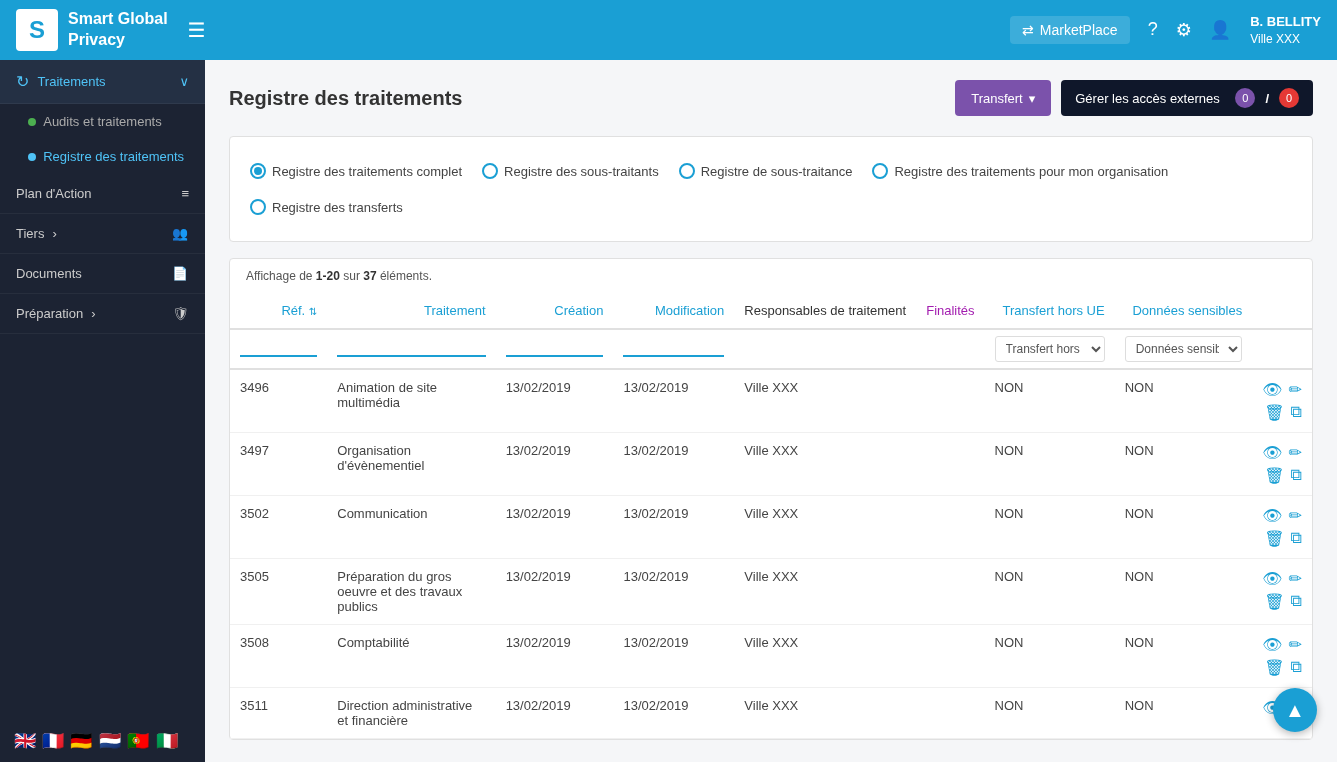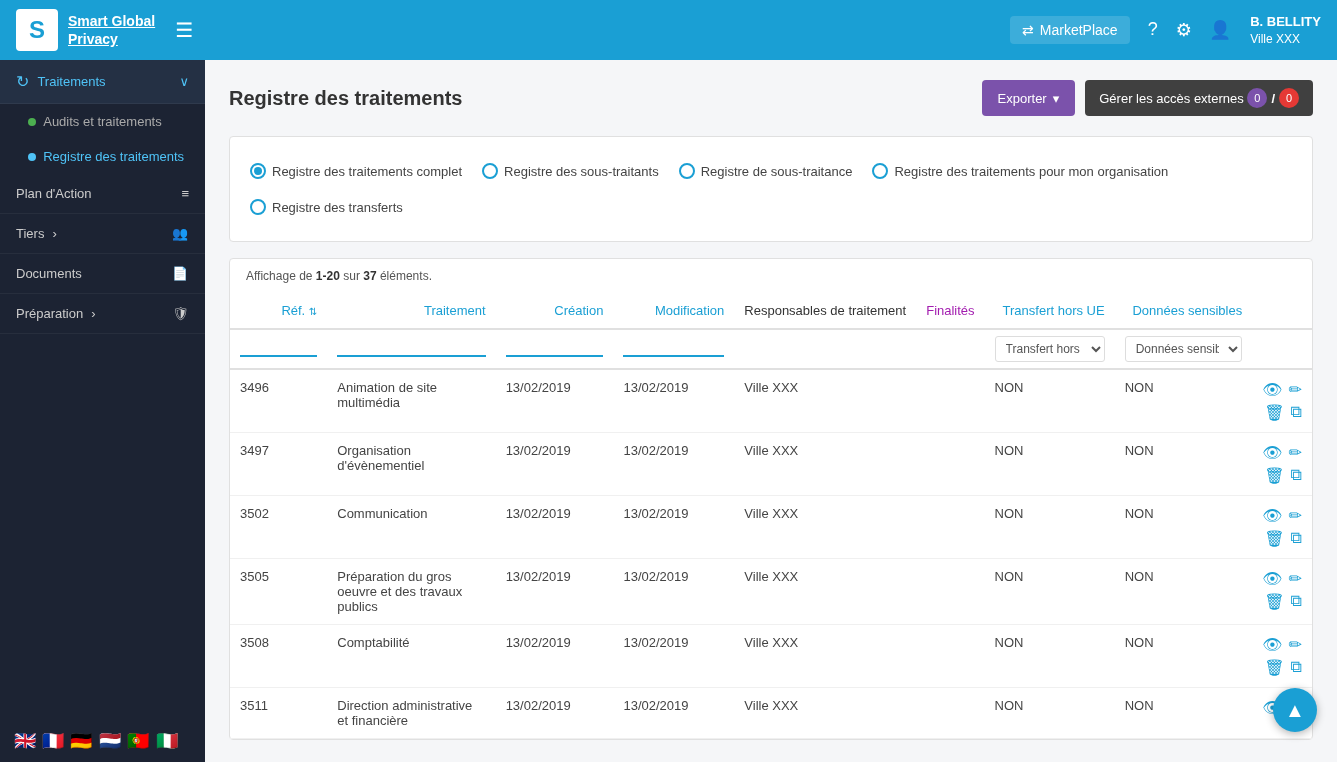--- a/index.html
+++ b/index.html
@@ -23,21 +23,21 @@
     }
     .logo-box {
       width: 42px; height: 42px;
       background: white;
       border-radius: 4px;
       display: flex; align-items: center; justify-content: center;
     }
     .logo-s {
       font-size: 24px; font-weight: bold; color: #1a9fd4;
     }
-    .logo-text { font-size: 14px; line-height: 1.3; font-weight: bold; text-decoration: underline; }
+    .logo-text { font-size: 16px; line-height: 1.3; font-weight: bold; }
     .hamburger { font-size: 20px; cursor: pointer; margin-right: auto; }
     .topnav-right { display: flex; align-items: center; gap: 18px; margin-left: auto; }
     .marketplace-btn {
       display: flex; align-items: center; gap: 6px;
       background: rgba(255,255,255,0.15);
       border-radius: 4px; padding: 6px 12px; cursor: pointer;
       font-size: 14px;
     }
     .topnav-icon { font-size: 18px; cursor: pointer; }
     .user-info { font-size: 12px; line-height: 1.4; }
@@ -84,22 +84,22 @@
     .main { flex: 1; background: #f5f6f8; overflow-y: auto; padding: 20px 24px; }
 
     .page-header { display: flex; align-items: center; justify-content: space-between; margin-bottom: 20px; }
     .page-title { font-size: 20px; font-weight: 600; color: #333; }
     .header-actions { display: flex; gap: 10px; }
     .btn-export {
       background: #7b52ab; color: white; border: none; border-radius: 4px;
       padding: 8px 16px; cursor: pointer; font-size: 13px; display: flex; align-items: center; gap: 6px;
     }
     .btn-manage {
-      background: #404040; color: white; border: none; border-radius: 4px;
-      padding: 8px 14px; cursor: pointer; font-size: 13px; display: flex; align-items: center; 
+      background: #0f172a; color: white; border: none; border-radius: 4px;
+      padding: 8px 14px; cursor: pointer; font-size: 13px; display: flex; align-items: center; gap: 6px;
     }
     .badge { background: #7b52ab; border-radius: 50%; width: 20px; height: 20px; display: inline-flex; align-items: center; justify-content: center; font-size: 11px; color: white; }
     .badge-red { background: #e53935; }
     .slash { color: white; font-weight: bold; margin: 0 4px; }
 
     
     .filter-card {
       background: white; border-radius: 4px; padding: 26px 20px; margin-bottom: 16px;
       border: 1px solid #e0e0e0;
     }
@@ -237,21 +237,21 @@
       <span class="lang-flag">🇵🇹</span>
       <span class="lang-flag">🇮🇹</span>
     </div>
   </aside>
 
   <main class="main">
     <div class="page-header">
       <h1 class="page-title">Registre des traitements</h1>
       <div class="header-actions">
         <button class="btn-export">
-          <span>Exporter</span>
+          <span>Transfert</span>
           <span>▾</span>
         </button>
         <button class="btn-manage">
           <span>Gérer les accès externes</span>
           &nbsp;
           <span class="badge">0</span>
           <span class="slash">/</span>
           <span class="badge badge-red">0</span>
         </button>
       </div>

